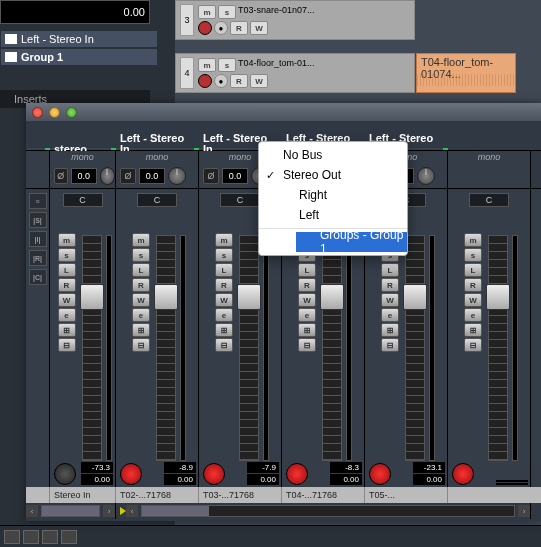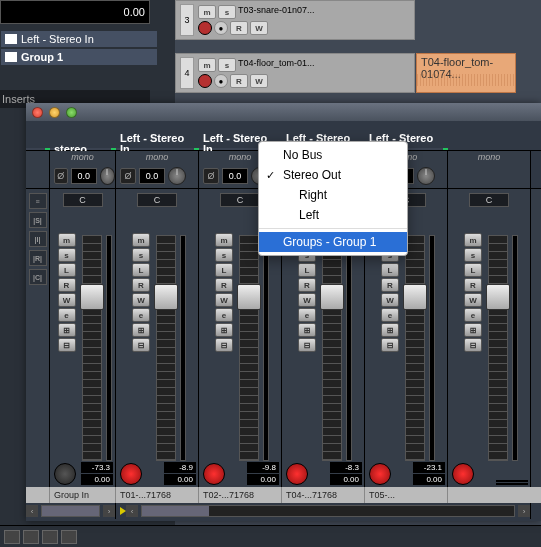--- a/index.html
+++ b/index.html
@@ -5,21 +5,21 @@
 * { margin: 0; padding: 0; box-sizing: border-box; font-family: "Lucida Grande", Arial, sans-serif; font-size: 11px; }
 body { width: 541px; height: 547px; background: #2a3038; overflow: hidden; position: relative; }
 
 
 .back-window { position: absolute; top: 0; left: 0; width: 541px; height: 547px; background: #404854; }
 .back-left-panel { position: absolute; top: 0; left: 0; width: 175px; height: 100%; background: #2a3038; }
 .back-meter { position: absolute; top: 0; left: 0; width: 150px; height: 24px; background: #000; color: #fff; border: 1px solid #555; display: flex; justify-content: flex-end; align-items: center; padding-right: 4px; font-size: 10px; }
 .back-stereo-in { position: absolute; top: 30px; left: 0; width: 158px; height: 18px; background: #455063; color: #fff; display: flex; align-items: center; padding-left: 4px; gap: 4px; border: 1px solid #2a3038; }
 .back-group { position: absolute; top: 48px; left: 0; width: 158px; height: 18px; background: #455063; color: #fff; display: flex; align-items: center; padding-left: 4px; gap: 4px; font-weight: bold; border: 1px solid #2a3038; }
 .folder-icon { width: 12px; height: 10px; background: #fff; display: inline-block; }
-.inserts-header { position: absolute; top: 90px; left: 0; width: 150px; height: 18px; background: #1a1d22; color: #aaa; padding-left: 2px; display: flex; align-items: center; }
+.inserts-header { position: absolute; top: 90px; left: 0; width: 150px; height: 18px; background: #1a1d22; color: #aaa; padding-left: 14px; display: flex; align-items: center; }
 
 .side-tabs { position: absolute; top: 116px; left: 0; }
 .side-tab { width: 26px; height: 24px; background: #505a68; color: #ddd; font-size: 9px; display: flex; align-items: center; padding-left: 3px; margin-bottom: 2px; border: 1px solid #333; }
 
 .back-track-header { position: absolute; left: 175px; height: 40px; background: #a8a8a8; border: 1px solid #888; display: flex; align-items: center; gap: 4px; padding: 2px 4px; }
 .track-num-box { width: 14px; height: 32px; background: #ddd; border: 1px solid #999; display: flex; align-items: center; justify-content: center; font-size: 9px; }
 .mini-btn { width: 18px; height: 14px; background: #ddd; border: 1px solid #888; border-radius: 2px; display: inline-flex; align-items: center; justify-content: center; font-size: 8px; font-weight: bold; color: #444; }
 .rec-btn { width: 14px; height: 14px; border-radius: 50%; background: #b53030; border: 1px solid #000; }
 .small-circle-btn { width: 14px; height: 14px; border-radius: 50%; background: #ccc; border: 1px solid #888; font-size: 8px; display: inline-flex; align-items: center; justify-content: center; }
 
@@ -76,21 +76,21 @@
 .scroll-row { height: 16px; display: flex; background: #303844; }
 .scroll-cell { border-right: 1px solid #000; display: flex; align-items: center; }
 .play-tri { width: 0; height: 0; border-top: 4px solid transparent; border-bottom: 4px solid transparent; border-left: 6px solid #d8c800; margin-left: 4px; }
 .hscroll { flex: 1; height: 12px; background: #222; border: 1px solid #555; margin: 0 3px; position: relative; }
 .hscroll-thumb { position: absolute; top: 0; height: 100%; background: #667; }
 .arrow-btn { width: 12px; height: 12px; background: #444; color: #aaa; font-size: 8px; display: flex; align-items: center; justify-content: center; }
 
 
 .dropdown { position: absolute; top: 141px; left: 258px; width: 150px; background: #fff; border: 1px solid #aaa; border-radius: 4px; box-shadow: 0 4px 14px rgba(0,0,0,0.4); padding: 3px 0; z-index: 100; }
 .dd-item { height: 20px; display: flex; align-items: center; padding-left: 24px; font-size: 12px; color: #000; position: relative; }
-.dd-item.sel { background: #2a6fd6; color: #fff; }
+.dd-item.sel { background: #2a6fd6; color: #fff; margin-left: 37px; }
 .dd-check::before { content: "✓"; position: absolute; left: 7px; font-size: 11px; }
 .dd-sep { height: 1px; background: #ddd; margin: 3px 0; }
 </style>
 </head>
 <body>
 
 <div class="back-window">
   <div class="back-left-panel">
     <div class="back-meter">
         <span>0.00</span>
@@ -289,21 +289,21 @@
             <div class="ch-btn">⊞</div>
             <div class="ch-btn">⊟</div>
           </div>
           <div class="fader-track">
             <div class="fader-cap" style="top: 48px;"></div>
           </div>
           <div class="meter"></div>
         </div>
         <div class="strip-rec"></div>
         <div class="readout">
-          <div class="readout-box">-9.8</div>
+          <div class="readout-box">-7.9</div>
           <div class="readout-box">0.00</div>
         </div>
       </div>
       <div class="strip" style="width: 83px;">
         <div class="panner-box">C</div>
         <div class="fader-area">
           <div class="btns-left">
             <div class="ch-btn">m</div>
             <div class="ch-btn">s</div>
             <div class="ch-btn">L</div>
@@ -368,23 +368,23 @@
         </div>
         <div class="strip-rec"></div>
         <div class="readout">
           <div class="readout-box"></div>
           <div class="readout-box"></div>
         </div>
       </div>
     </div>
   <div class="names-row" id="names-row">
       <div class="name-cell" style="width: 24px;"></div>
-      <div class="name-cell" style="width: 66px;">Group In</div>
-      <div class="name-cell" style="width: 83px;">T01-...71768</div>
+      <div class="name-cell" style="width: 66px;">Stereo In</div>
       <div class="name-cell" style="width: 83px;">T02-...71768</div>
+      <div class="name-cell" style="width: 83px;">T03-...71768</div>
       <div class="name-cell" style="width: 83px;">T04-...71768</div>
       <div class="name-cell" style="width: 83px;">T05-...</div>
     </div>
   <div class="scroll-row" id="scroll-row">
       <div class="scroll-cell" style="width: 90px;">
         <span class="arrow-btn">‹</span>
         <div class="hscroll">
           <div class="hscroll-thumb" style="left: 0px; width: 100%;"></div>
         </div>
         <span class="arrow-btn">›</span>

